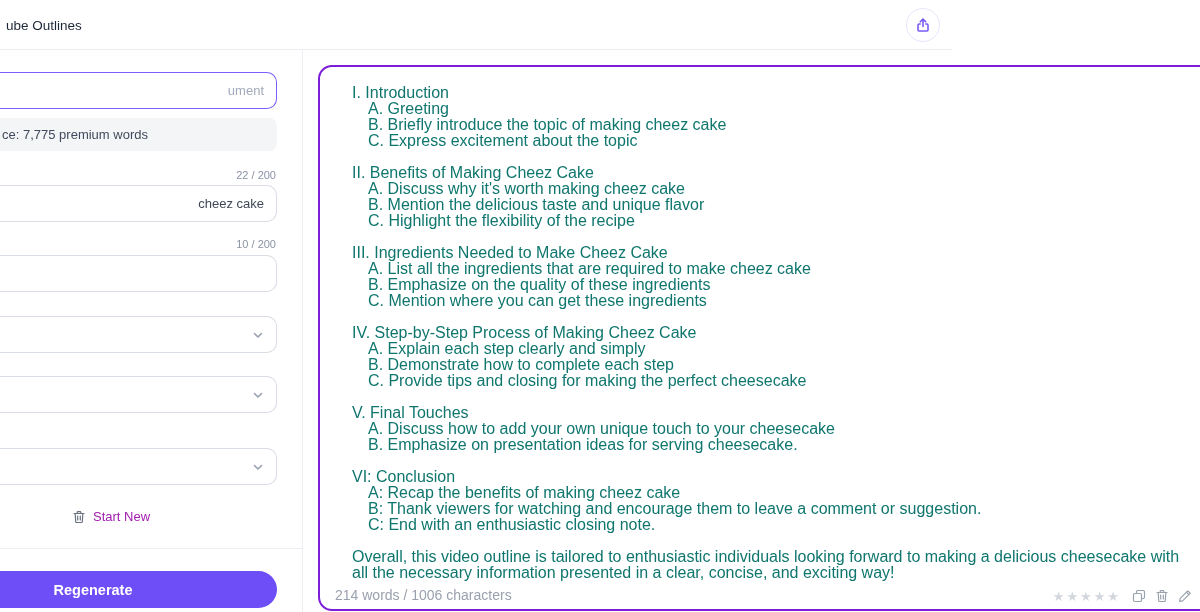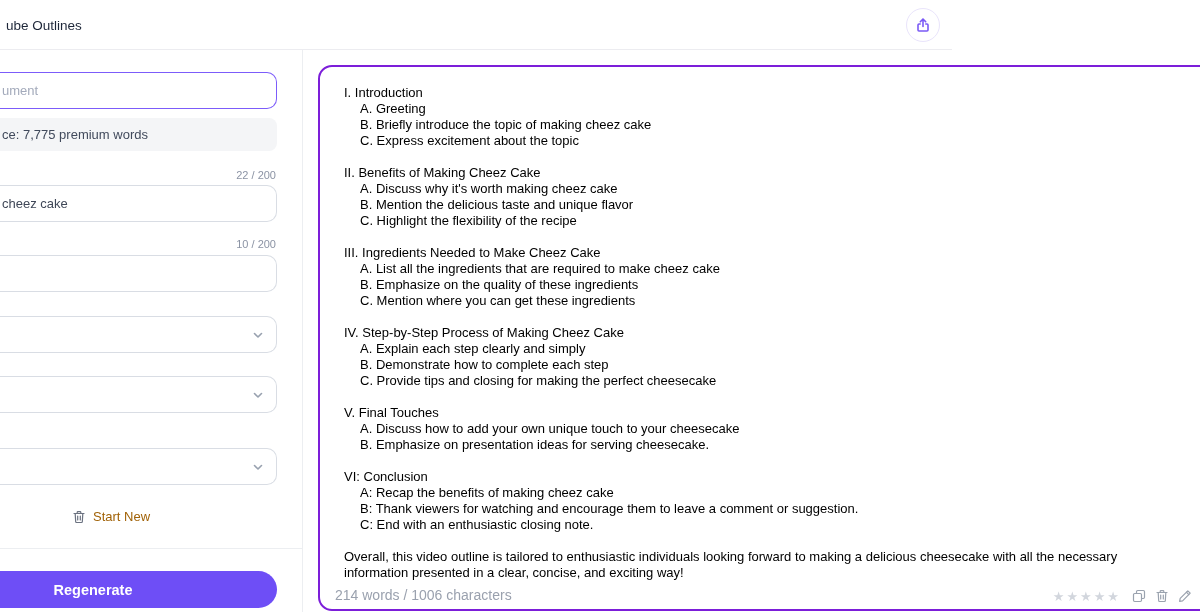--- a/index.html
+++ b/index.html
@@ -14,52 +14,52 @@
   .share-btn { position:absolute; right:12px; top:8px; width:34px; height:34px;
     border-radius:50%; border:1px solid #e9e4fb; background:#fff; color:#7a5af5;
     display:flex; align-items:center; justify-content:center; cursor:pointer; }
 
   
   .sidebar { position:absolute; left:0; top:50px; width:303px; bottom:0;
     background:#fff; border-right:1px solid #eceef1; z-index:5; }
   .cutfield { position:absolute; left:0; width:277px; height:37px;
     background:#fff; border:1px solid #d9dde4; border-left:none;
     border-radius:0 10px 10px 0; font-size:13px; color:#3f4757;
-    display:flex; align-items:center; padding:0 12px 0 2px; }
+    display:flex; align-items:center; padding:0 12px 0 2px;text-align:right; }
   input.cutfield { outline:none; font-family:"Liberation Sans", sans-serif; }
   input.cutfield::placeholder { color:#a3aabb; }
   .doc-input { top:22px; border:1.5px solid #7c5cfa; border-left:none; }
   .balance { top:68px; height:33px; background:#f4f5f7; border:none;
     border-radius:0 8px 8px 0; color:#414a5c; }
   .counter { position:absolute; right:26px; font-size:11px; color:#8b93a4; }
   .counter-1 { top:119px; }
   .counter-2 { top:188px; }
   .field-1 { top:135px; }
   .field-2 { top:205px; }
   .dropdown { cursor:pointer; justify-content:flex-end; color:#98a1af; }
   .dd-1 { top:266px; }
   .dd-2 { top:326px; }
   .dd-3 { top:398px; }
   .start-new { position:absolute; left:72px; top:459px; display:flex; gap:7px;
     align-items:center; background:none; border:none; font-size:13px;
-    color:#a16207; cursor:pointer; font-family:"Liberation Sans", sans-serif; }
+    color:#a21caf; cursor:pointer; font-family:"Liberation Sans", sans-serif; }
   .start-new svg { color:#6b7280; }
   .sidebar-divider { position:absolute; left:0; right:0; top:498px;
     border-top:1px solid #eceef1; }
   .regenerate { position:absolute; left:-91px; top:521px; width:368px; height:37px;
     border-radius:24px; background:#6e4ef6; color:#fff; border:none;
     font-weight:bold; font-size:14.5px; cursor:pointer;
     font-family:"Liberation Sans", sans-serif; }
 
   
   .main { position:absolute; left:303px; top:50px; right:0; bottom:0; background:#fff; }
   .card { position:absolute; left:15px; top:15px; width:1000px; height:546px;
     background:#fff; border:2px solid #7c1ed9; border-radius:14px; }
-  .outline { position:absolute; left:24px; top:18px; width:845px;
-    font-size:13px; line-height:16px; color:#000000; }
+  .outline { position:absolute; left:32px; top:18px; width:845px;
+    font-size:16px; line-height:16px; color:#0f766e; }
   .outline .section { margin-bottom:16px; }
   .outline .item { padding-left:16px; }
   .closing { width:832px;margin-top:16px; }
   .card-footer { position:absolute; left:15px; top:520px; width:857px;
     display:flex; justify-content:space-between; align-items:flex-end; }
   .word-count { font-size:14px; color:#9aa1ae; }
   .footer-icons { display:flex; align-items:center; gap:9px; color:#9aa2ae; }
   .stars { display:flex; gap:2px; margin-right:4px; }
   .star { font-size:13px; color:#d2d6dd; line-height:13px; cursor:pointer; }
   .icon-btn { background:none; border:none; padding:0; color:#9aa2ae;

